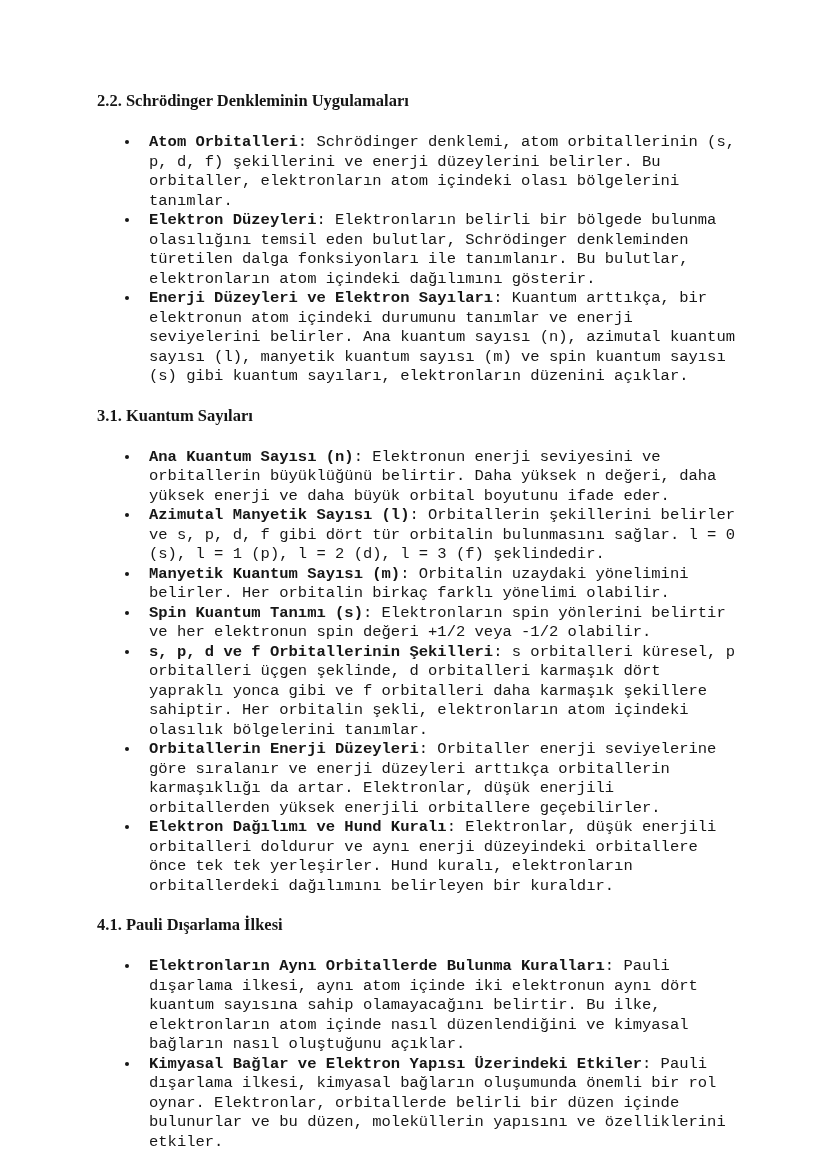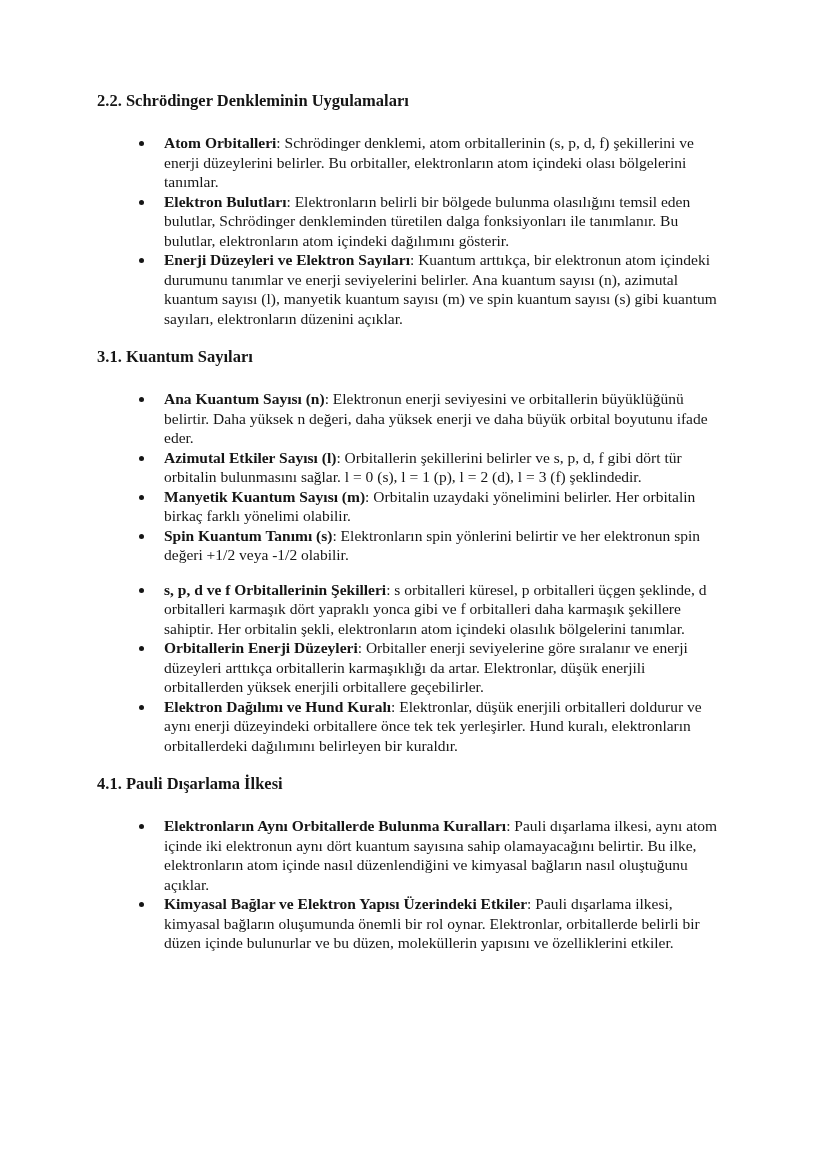--- a/index.html
+++ b/index.html
@@ -29,49 +29,50 @@
   .h2 {
     font-size: 16.5px;
     line-height: 21px;
     font-weight: bold;
     margin: 18px 0 22px 0;
   }
   .h2.first {
     margin-top: 0;
   }
   ul.bullets {
-    margin: 15px;
+    margin: 0;
     padding: 0 0 0 43px;
     list-style: disc outside;
+    font-family: Liberation Mono, monospace;
   }
   ul.bullets li {
     padding-left: 9px;
     margin: 0;
   }
   .lbl {
     font-weight: bold;
   }
 </style>
 </head>
 <body>
 
 <div class="page">
 
   <h2 class="h2 first">2.2. Schrödinger Denkleminin Uygulamaları</h2>
   <ul class="bullets">
     <li><span class="lbl">Atom Orbitalleri</span><span>: Schrödinger denklemi, atom orbitallerinin (s, p, d, f) şekillerini ve enerji düzeylerini belirler. Bu orbitaller, elektronların atom içindeki olası bölgelerini tanımlar.</span></li>
-    <li><span class="lbl">Elektron Bulutları</span><span>: Elektronların belirli bir bölgede bulunma olasılığını temsil eden bulutlar, Schrödinger denkleminden türetilen dalga fonksiyonları ile tanımlanır. Bu bulutlar, elektronların atom içindeki dağılımını gösterir.</span></li>
+    <li><span class="lbl">Elektron Düzeyleri</span><span>: Elektronların belirli bir bölgede bulunma olasılığını temsil eden bulutlar, Schrödinger denkleminden türetilen dalga fonksiyonları ile tanımlanır. Bu bulutlar, elektronların atom içindeki dağılımını gösterir.</span></li>
     <li><span class="lbl">Enerji Düzeyleri ve Elektron Sayıları</span><span>: Kuantum arttıkça, bir elektronun atom içindeki durumunu tanımlar ve enerji seviyelerini belirler. Ana kuantum sayısı (n), azimutal kuantum sayısı (l), manyetik kuantum sayısı (m) ve spin kuantum sayısı (s) gibi kuantum sayıları, elektronların düzenini açıklar.</span></li>
   </ul>
 
 
   <h2 class="h2">3.1. Kuantum Sayıları</h2>
   <ul class="bullets">
     <li><span class="lbl">Ana Kuantum Sayısı (n)</span><span>: Elektronun enerji seviyesini ve orbitallerin büyüklüğünü belirtir. Daha yüksek n değeri, daha yüksek enerji ve daha büyük orbital boyutunu ifade eder.</span></li>
-    <li><span class="lbl">Azimutal Etkiler Sayısı (l)</span><span>: Orbitallerin şekillerini belirler ve s, p, d, f gibi dört tür orbitalin bulunmasını sağlar. l = 0 (s), l = 1 (p), l = 2 (d), l = 3 (f) şeklindedir.</span></li>
+    <li><span class="lbl">Azimutal Manyetik Sayısı (l)</span><span>: Orbitallerin şekillerini belirler ve s, p, d, f gibi dört tür orbitalin bulunmasını sağlar. l = 0 (s), l = 1 (p), l = 2 (d), l = 3 (f) şeklindedir.</span></li>
     <li><span class="lbl">Manyetik Kuantum Sayısı (m)</span><span>: Orbitalin uzaydaki yönelimini belirler. Her orbitalin birkaç farklı yönelimi olabilir.</span></li>
     <li><span class="lbl">Spin Kuantum Tanımı (s)</span><span>: Elektronların spin yönlerini belirtir ve her elektronun spin değeri +1/2 veya -1/2 olabilir.</span></li>
   </ul>
 
   <ul class="bullets">
     <li><span class="lbl">s, p, d ve f Orbitallerinin Şekilleri</span><span>: s orbitalleri küresel, p orbitalleri üçgen şeklinde, d orbitalleri karmaşık dört yapraklı yonca gibi ve f orbitalleri daha karmaşık şekillere sahiptir. Her orbitalin şekli, elektronların atom içindeki olasılık bölgelerini tanımlar.</span></li>
     <li><span class="lbl">Orbitallerin Enerji Düzeyleri</span><span>: Orbitaller enerji seviyelerine göre sıralanır ve enerji düzeyleri arttıkça orbitallerin karmaşıklığı da artar. Elektronlar, düşük enerjili orbitallerden yüksek enerjili orbitallere geçebilirler.</span></li>
     <li><span class="lbl">Elektron Dağılımı ve Hund Kuralı</span><span>: Elektronlar, düşük enerjili orbitalleri doldurur ve aynı enerji düzeyindeki orbitallere önce tek tek yerleşirler. Hund kuralı, elektronların orbitallerdeki dağılımını belirleyen bir kuraldır.</span></li>
   </ul>
 

